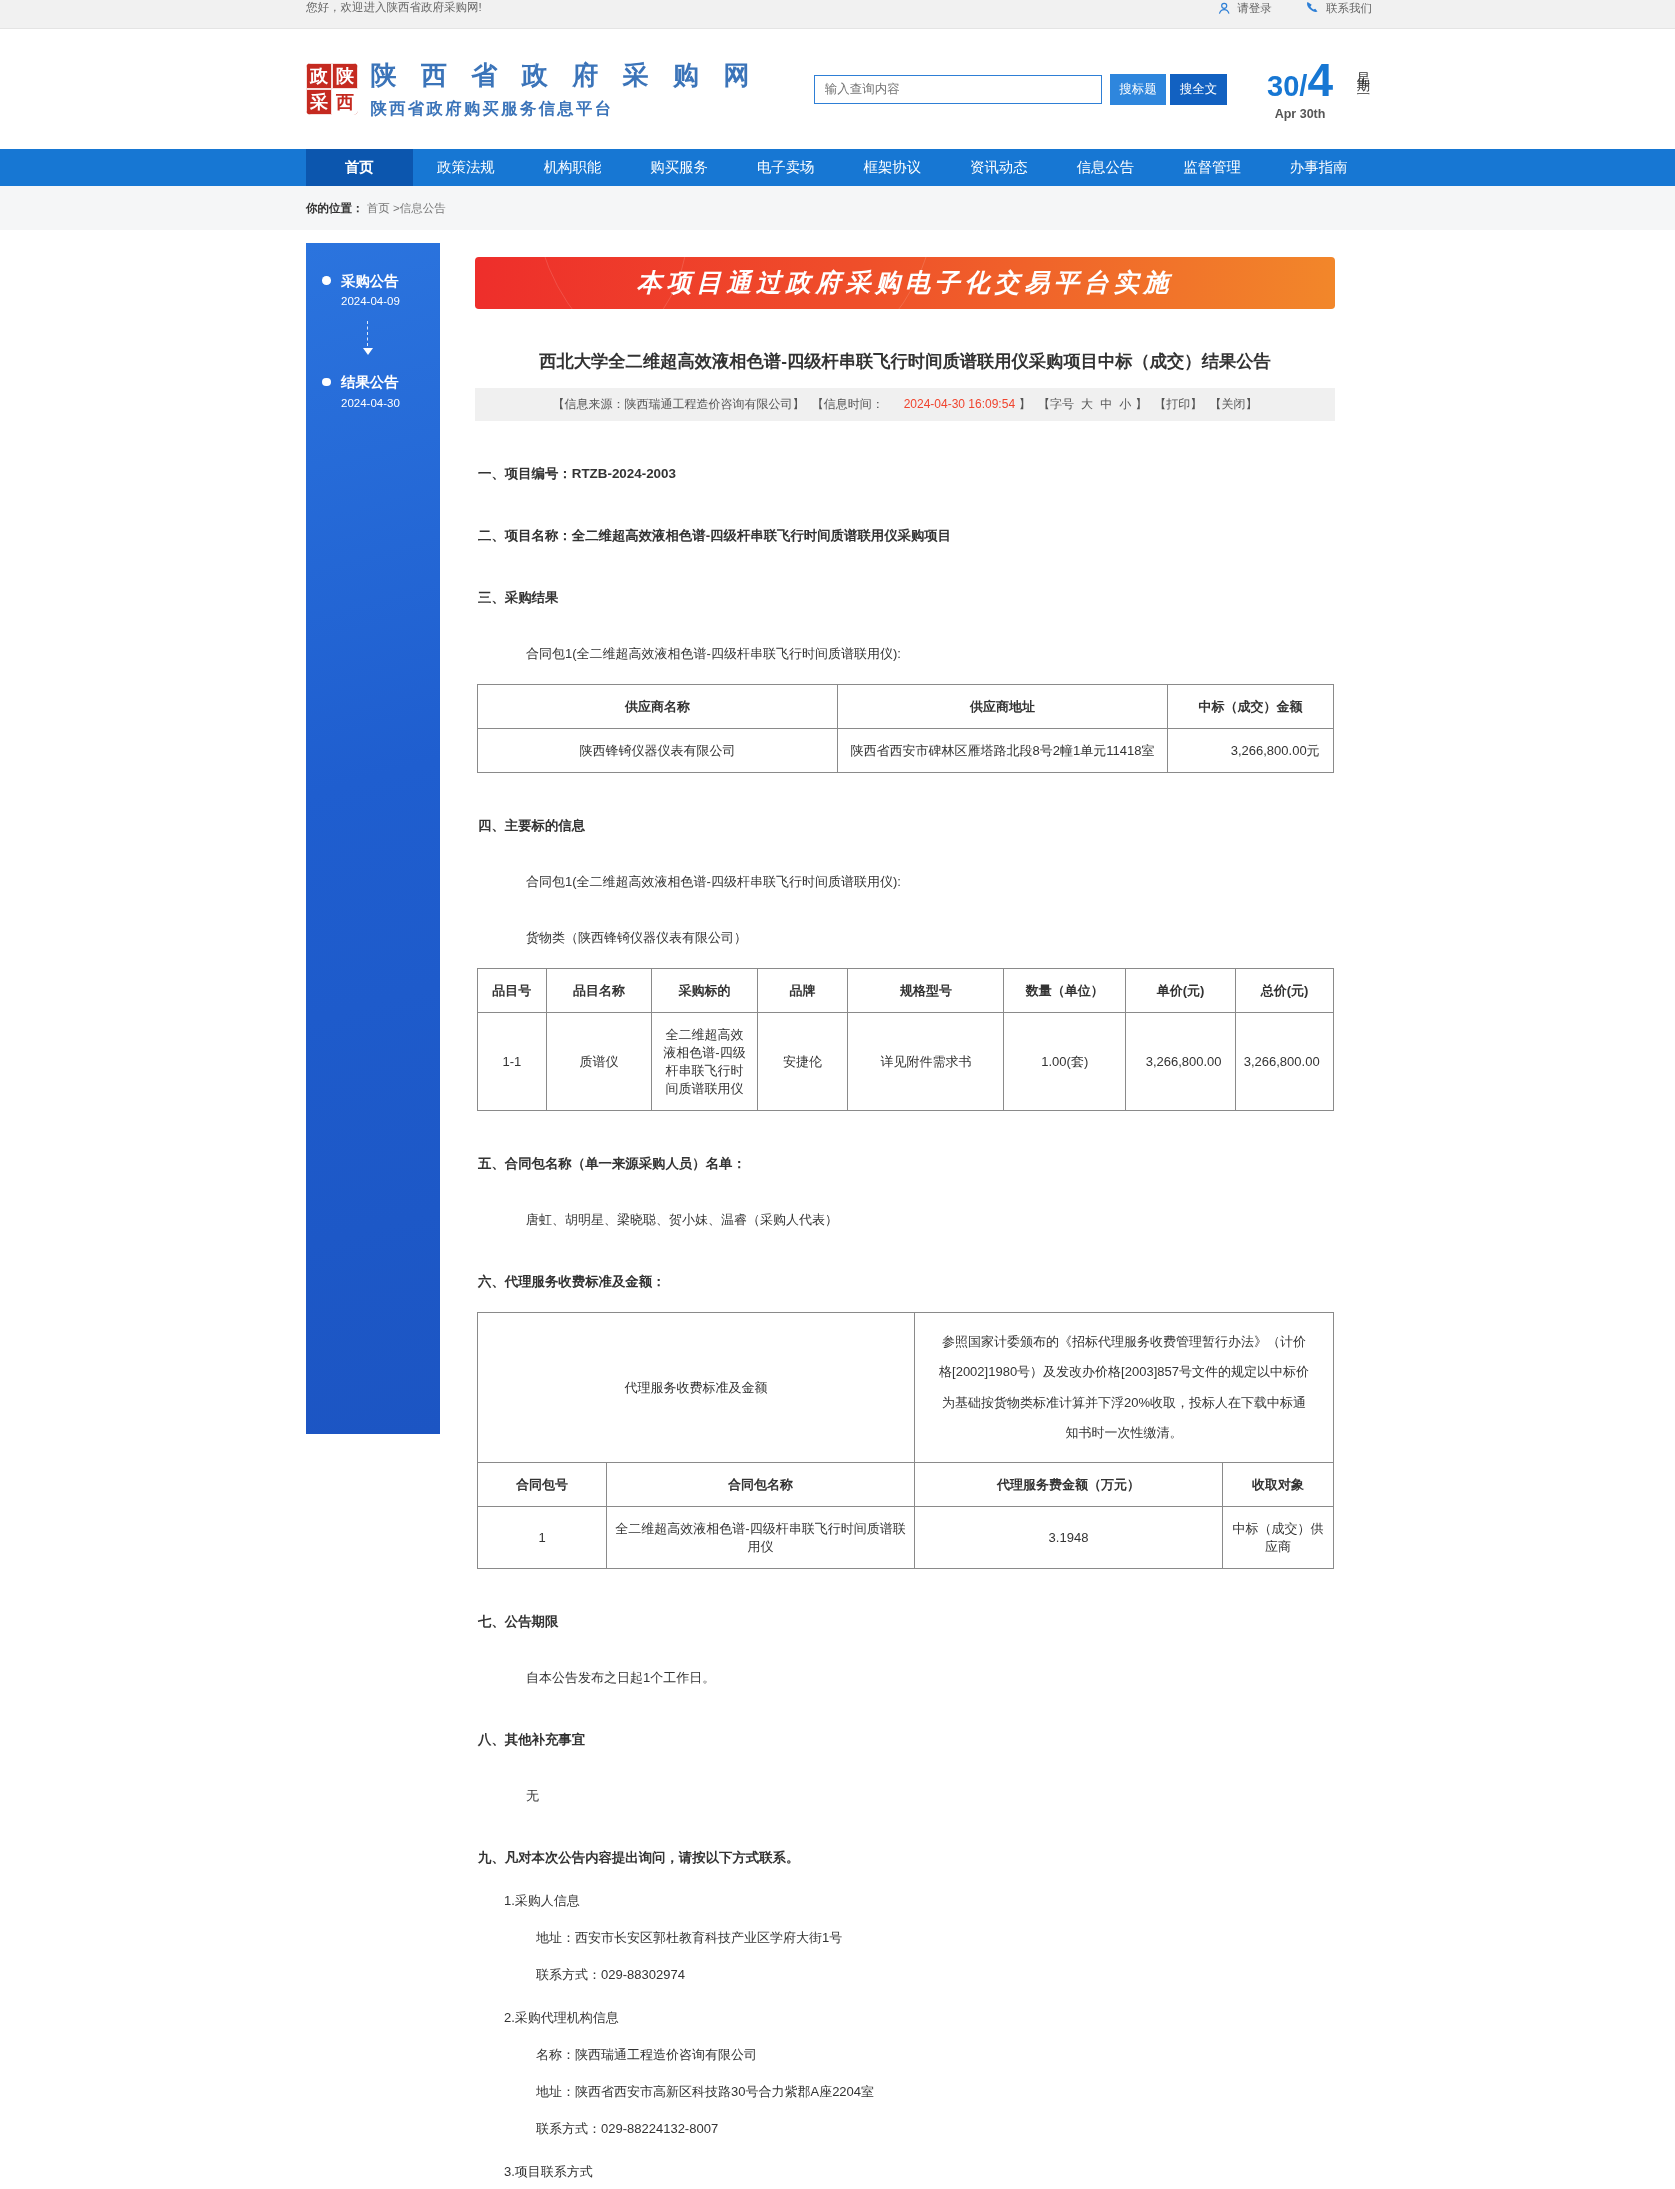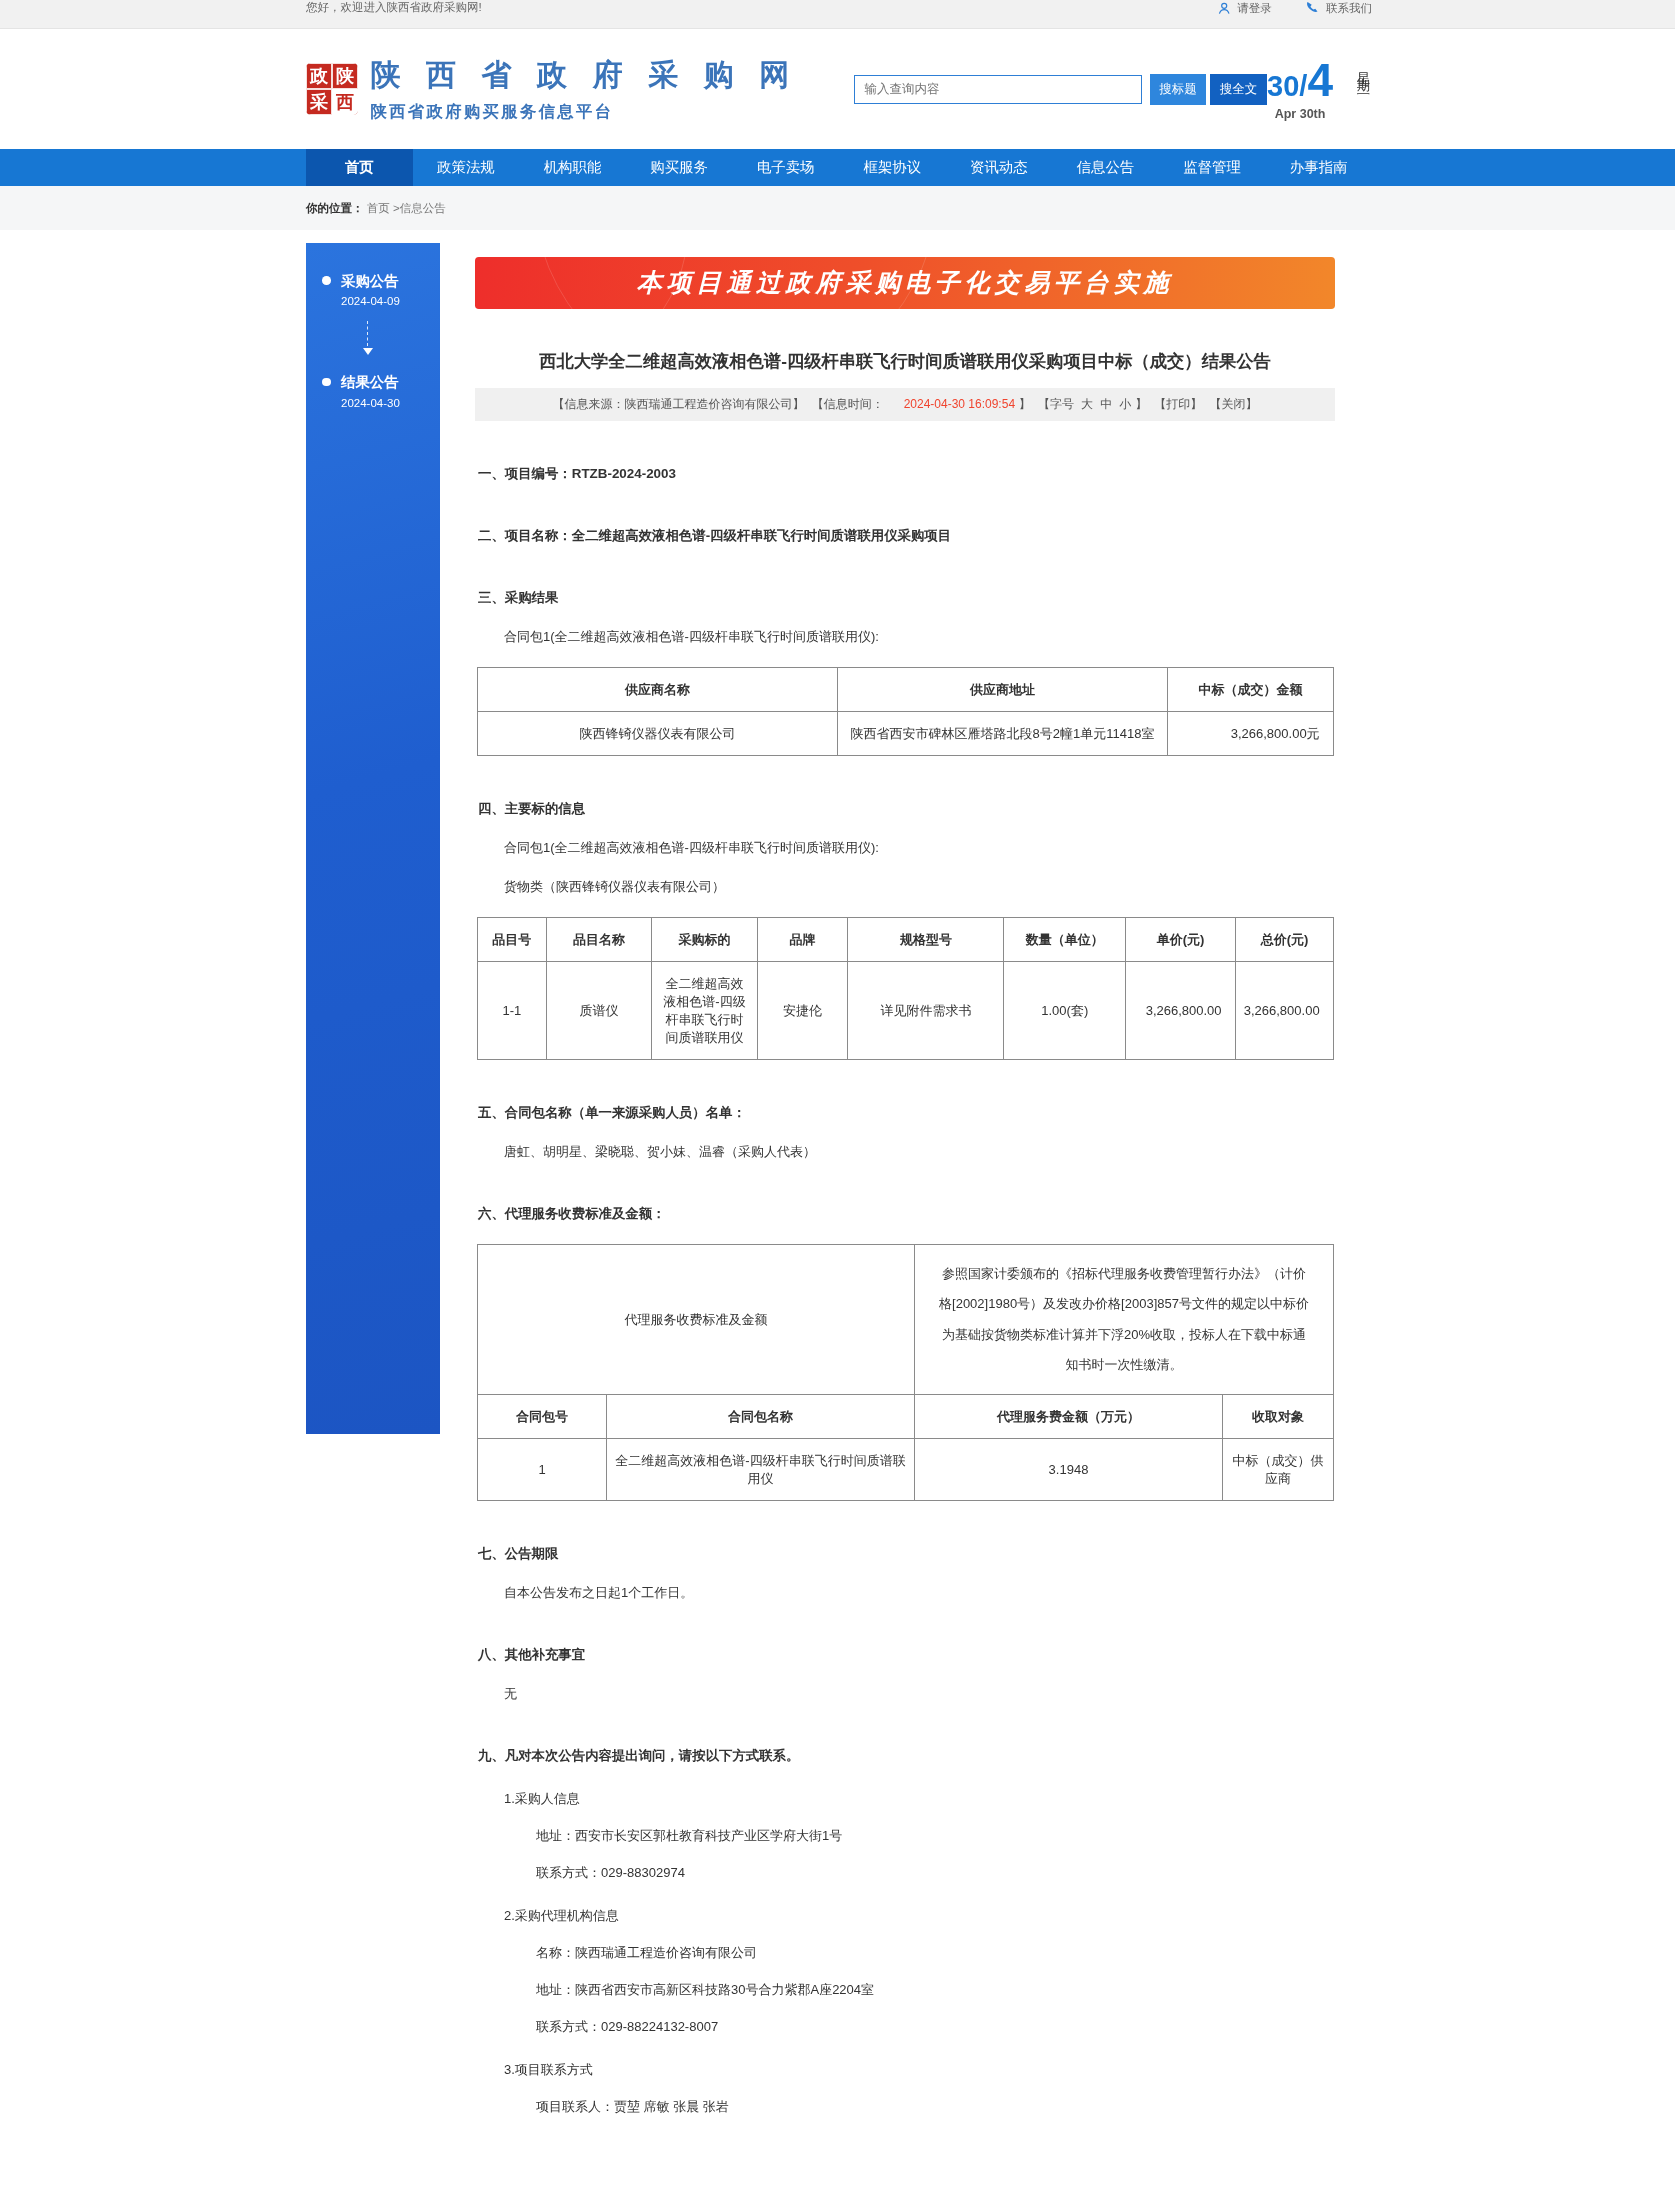--- a/index.html
+++ b/index.html
@@ -15,21 +15,21 @@
 
   
   header { height:120px; background:#fff; }
   .header-inner { display:flex; align-items:center; height:100%; }
   .brand { display:flex; gap:12.5px; align-items:center; }
   .logo { width:52px; height:52px; background:#c52a20; border-radius:4.8px; display:grid;
           grid-template-columns:1fr 1fr; grid-template-rows:1fr 1fr; overflow:hidden; flex:none; }
   .logo span { display:flex; align-items:center; justify-content:center; font-size:18px; font-weight:bold;
                color:#fff; border:1px solid rgba(255,255,255,.85); }
   .logo span.lt { background:#fff; color:#c52a20; }
-  .site-name { font-size:30px; font-weight:bold; color:#3b74b9; letter-spacing:8.6px; white-space:nowrap; }
+  .site-name { font-size:26px; font-weight:bold; color:#3b74b9; letter-spacing:8.6px; white-space:nowrap; }
   .site-sub  { font-size:16.3px; font-weight:bold; color:#3b74b9; letter-spacing:2.4px; margin-top:4.8px; }
   .search { margin-left:56px; display:flex; align-items:center; }
   .search input { width:288px; height:29px; border:1.9px solid #2e7fd6; padding:0 9.6px; font-size:12.5px;
                   color:#333; outline:none; font-family:inherit; }
   .search button { height:31px; padding:0 9.6px; border:none; color:#fff; font-size:12.5px; cursor:pointer;
                    font-family:inherit; }
   .btn-title { background:#2e86dd; margin-left:7.7px; }
   .btn-full  { background:#1261c1; margin-left:3.8px; }
   .datebox { margin-left:auto; display:flex; align-items:flex-start; gap:21px; }
   .date-num { color:#1777d3; font-weight:bold; line-height:1; text-align:center; }
@@ -73,21 +73,21 @@
   .banner::after  { width:403px; height:403px; left:58px;  top:-269px; }
 
   .article-title { margin-top:40px; padding:0 48px; text-align:center; font-size:17.3px; font-weight:bold; }
   .meta { margin:15.4px 35px 0; background:#f0f0f0; height:33px; line-height:33px; text-align:center;
           font-size:12px; color:#555; white-space:nowrap; }
   .meta span { margin:0 1.9px; }
   .meta .time { color:#f0442e;margin-left:18px; }
   .meta .clickable { cursor:pointer; }
 
   .section-h { font-weight:bold; font-size:13.4px; padding-left:38px; margin-top:44px; }
-  .note { padding-left:64px; margin-top:21px; font-size:13px; }
+  .note { padding-left:86px; margin-top:38px; font-size:13px; }
   .tbl { margin:21px 0 0 37px; width:857px; border-collapse:collapse; font-size:13px; }
   .tbl th, .tbl td { border:1px solid #8a8a8a; text-align:center; padding:12.5px 7.7px; }
   .tbl th { font-weight:bold; }
   .tbl td.num { text-align:right; padding-right:13.4px; }
   .fee-desc { text-align:center; line-height:2.35; padding:13.4px 21px !important; }
 
   .contact-group-title { padding-left:64px; margin-top:25px; font-size:13px; }
   .contact-line { padding-left:96px; margin-top:19px; font-size:13px; }
 </style>
 </head>

